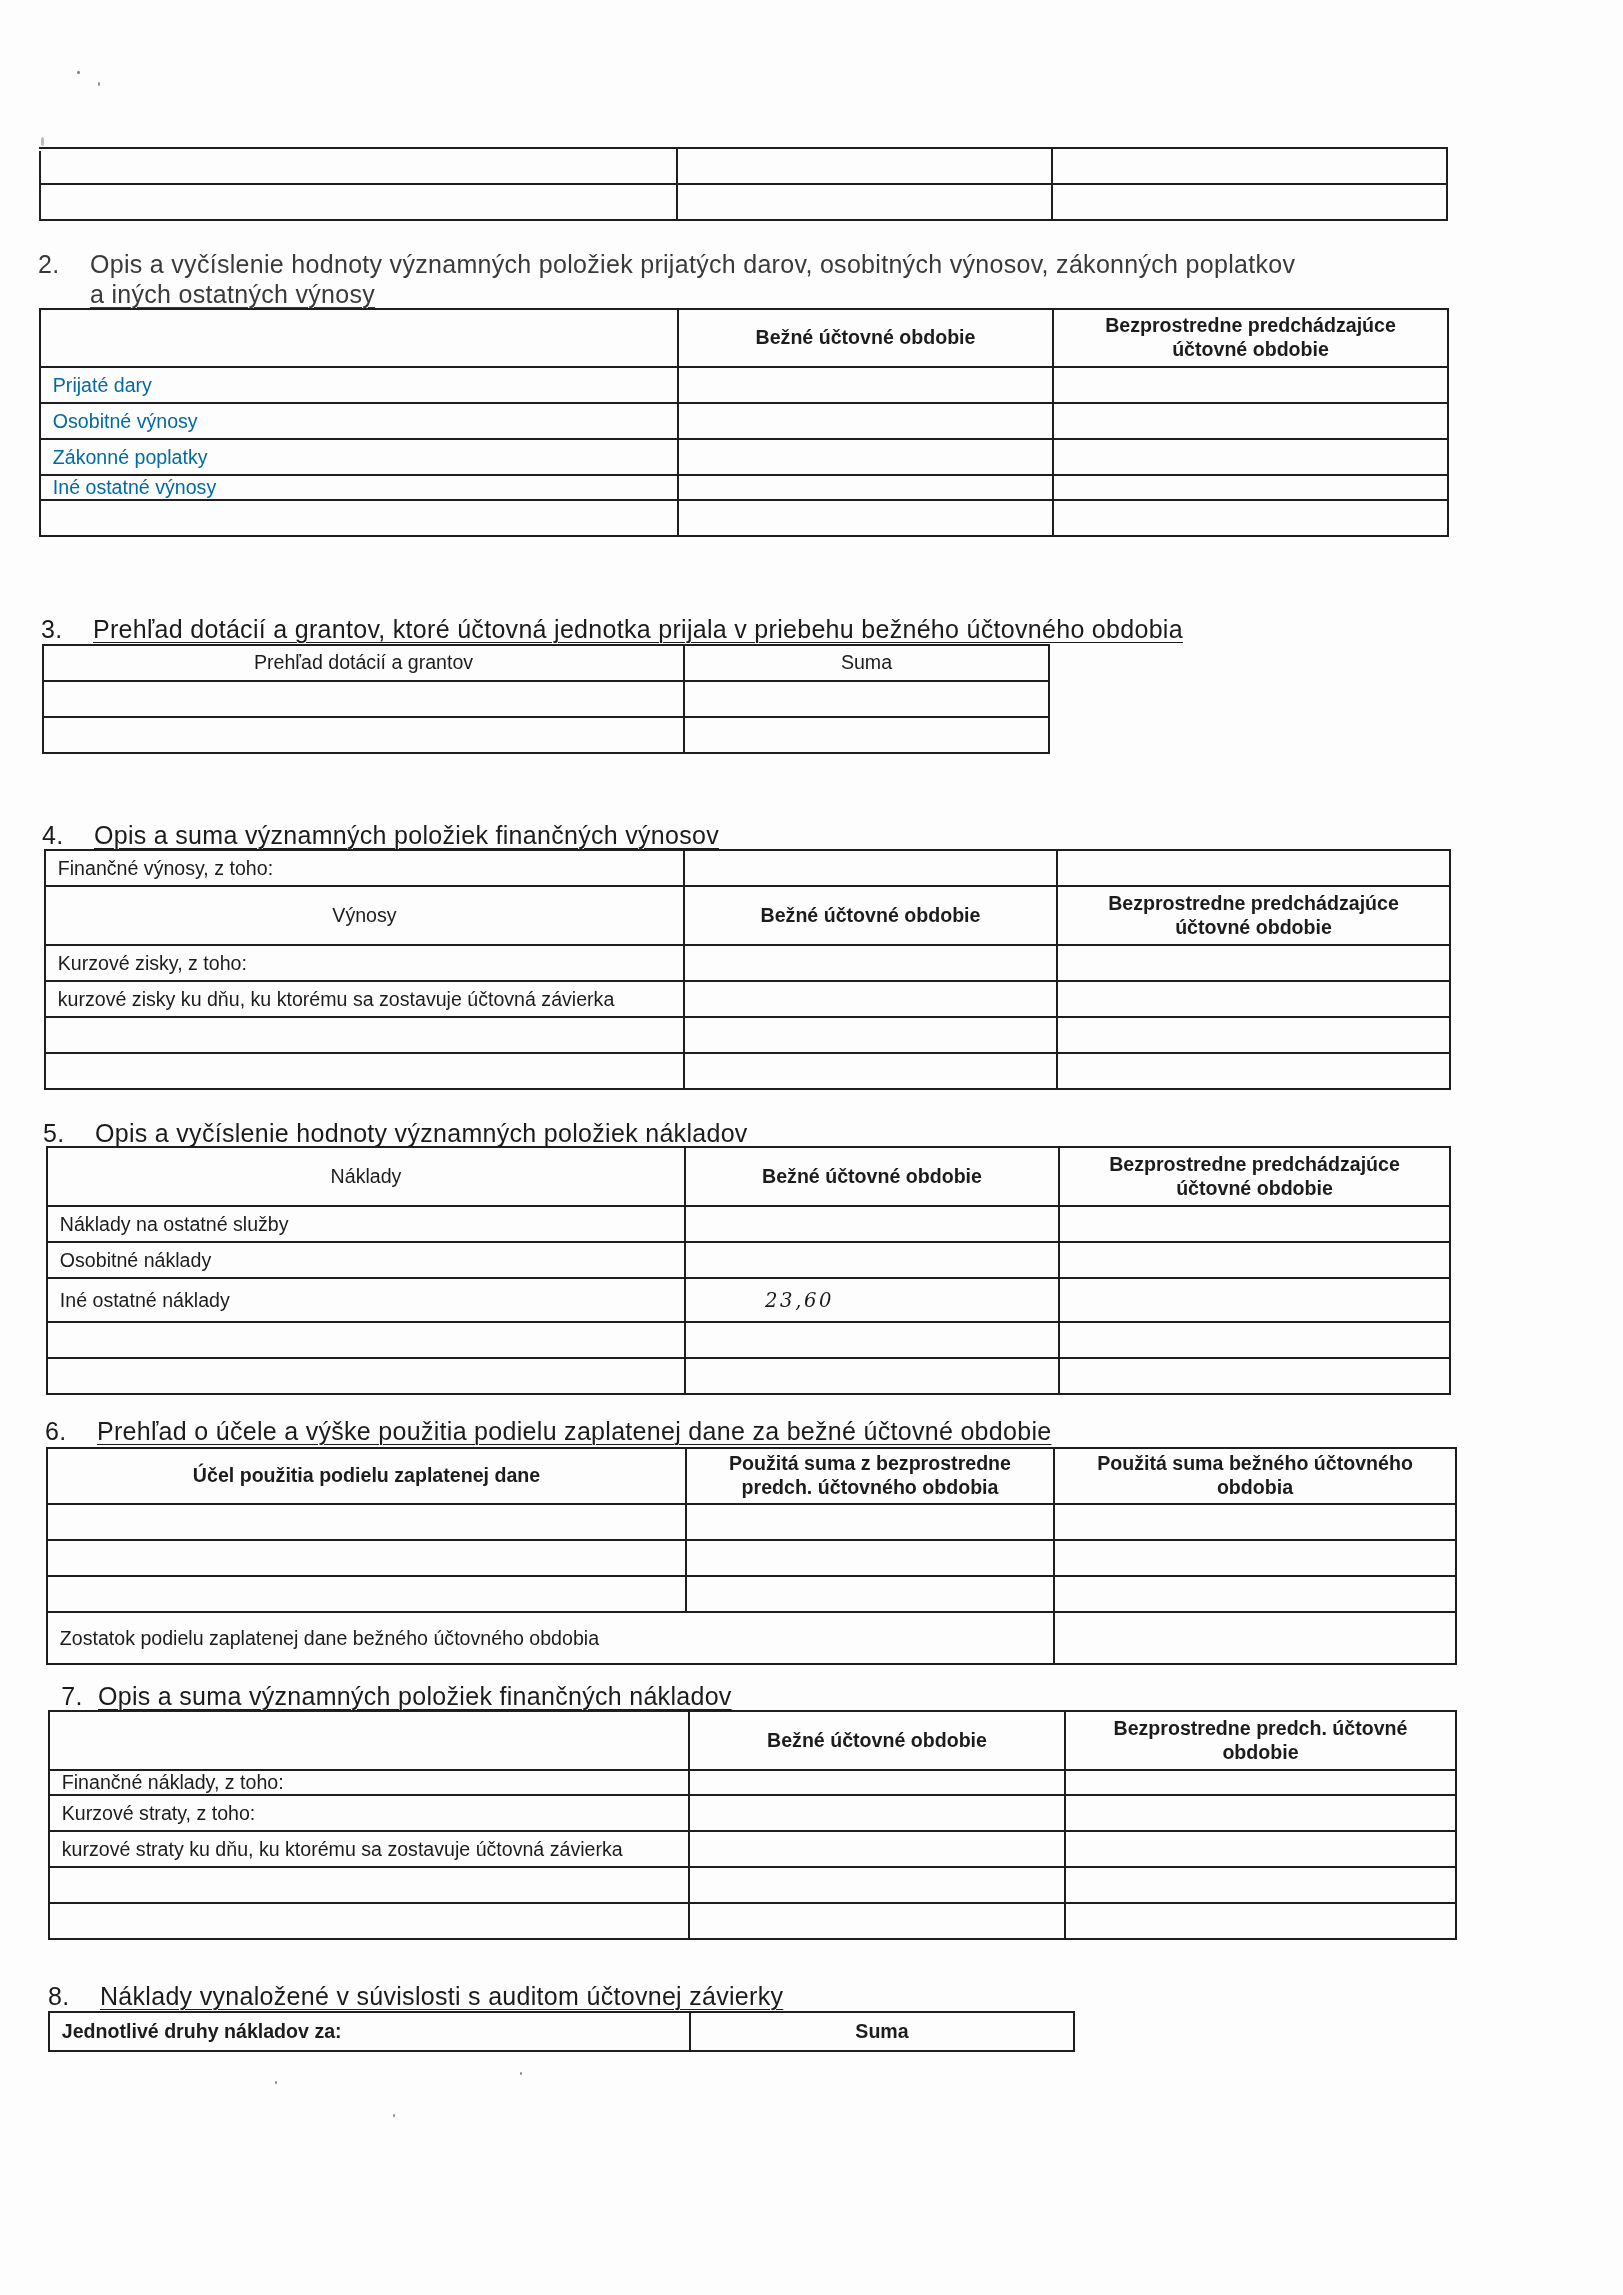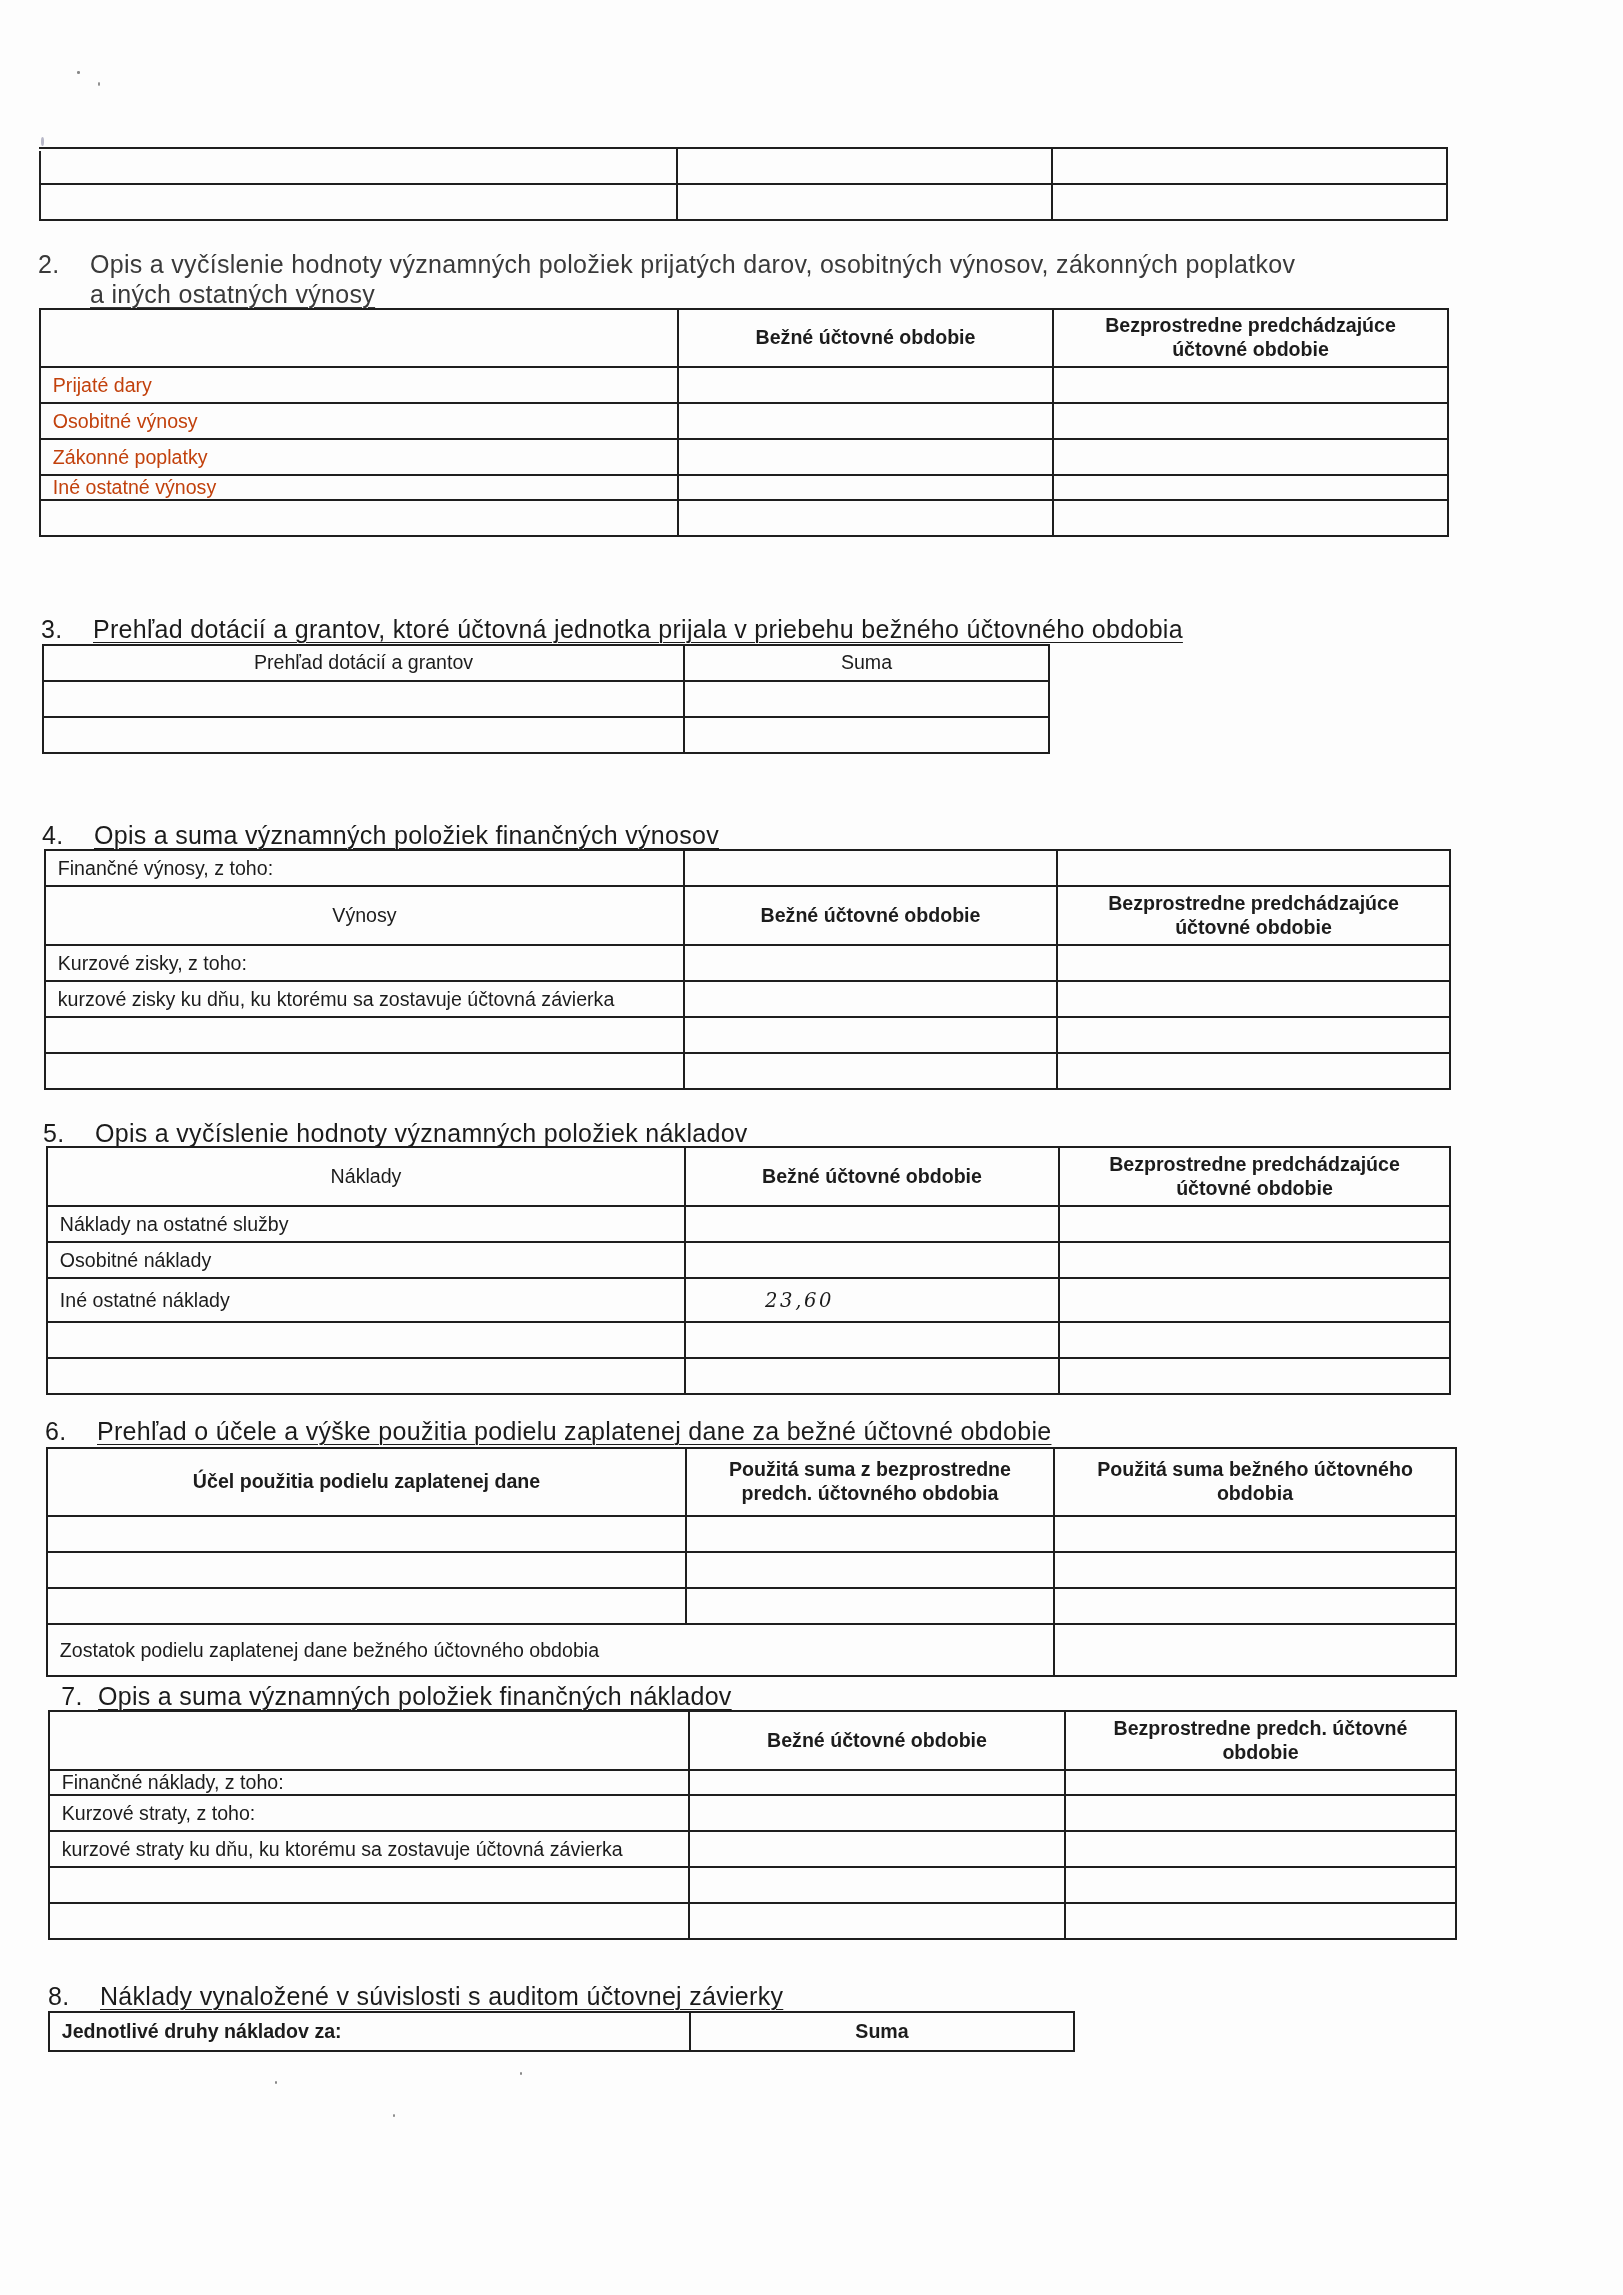--- a/index.html
+++ b/index.html
@@ -15,21 +15,21 @@
   .heading .txt { text-decoration:underline; text-decoration-thickness:1.3px; text-underline-offset:3.9px; }
   .heading.light { color:#3a3a3a; font-weight:normal; }
   table.form {
     position:absolute; border-collapse:collapse; table-layout:fixed;
   }
   table.form td, table.form th {
     border:2px solid #1e1e1e; padding:0 11.8px; font-size:19.6px; color:#1c1c1c; overflow:hidden; white-space:nowrap;
   }
   table.form th { font-weight:bold; text-align:center; line-height:23.6px; white-space:normal; }
   table.form td.lbl { text-align:left; }
-  table.form td.lbl.faint { color:#c2410c; }
+  table.form td.lbl.faint { color:#0369a1; }
   .hand {
     font-family:"DejaVu Serif", serif; font-style:italic; color:#2f6fc4; font-size:35px; letter-spacing:2.6px;
   }
   .speck { position:absolute; background:#888; border-radius:50%; }
   .top-left-mark { position:absolute; left:39px; top:151px; width:2px; height:69px; background:#222; }
 </style>
 </head>
 <body>
 
 <div class="top-left-mark"></div>
@@ -212,21 +212,21 @@
 <div class="heading" style="left:45px; top:1417px;">
   <span class="num">6.</span><span class="txt">Prehľad o účele a výške použitia podielu zaplatenej dane za bežné účtovné obdobie</span>
 </div>
 <table class="form" style="left:46px; top:1447px; width:1409px;">
   <colgroup>
       <col style="width:639px">
       <col style="width:368px">
       <col style="width:402px">
     </colgroup>
   <tbody>
-      <tr style="height:68px">
+      <tr style="height:56px">
     <th>Účel použitia podielu zaplatenej dane</th>
     <th>Použitá suma z bezprostredne predch. účtovného obdobia</th>
     <th>Použitá suma bežného účtovného obdobia</th>
   </tr>
   <tr style="height:36px">
         <td class="lbl"></td>
         <td></td>
         <td></td>
       </tr>
   <tr style="height:36px">

